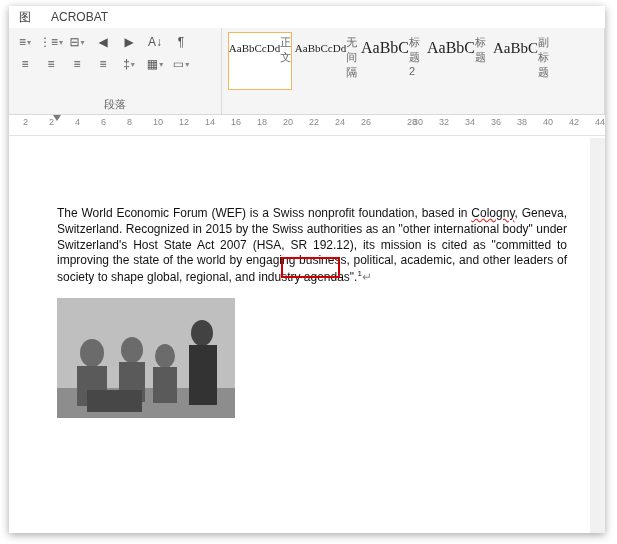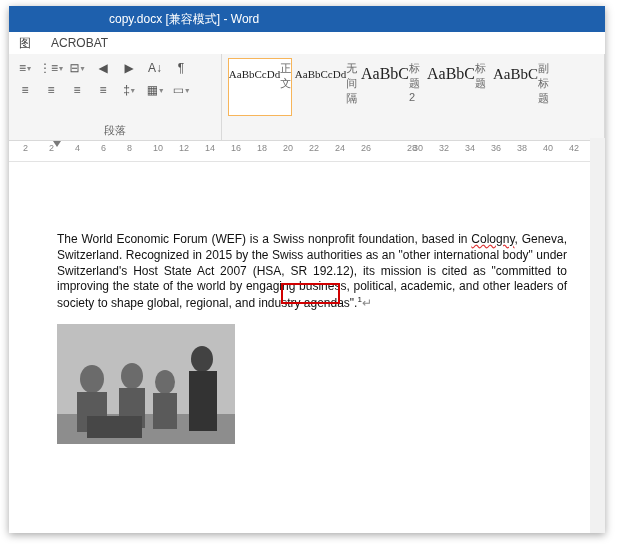--- a/index.html
+++ b/index.html
@@ -31,23 +31,20 @@
 .photo svg{width:100%;height:100%}
 .cursor-end{color:#888}
 .scroll-v{position:absolute;right:0;top:132px;bottom:0;width:15px;background:#f1f1f1}
 </style>
 </head>
 <body>
 
 <div class="frame">
 <div class="shadow">
 
-<div class="titlebar">
-  <span>copy.docx [兼容模式] - Word</span>
-</div>
 
 <div class="tabs">
   <span>图</span>
   <span>ACROBAT</span>
 </div>
 
 <div class="ribbon">
 
   <div class="group" style="width:200px">
     <div>

